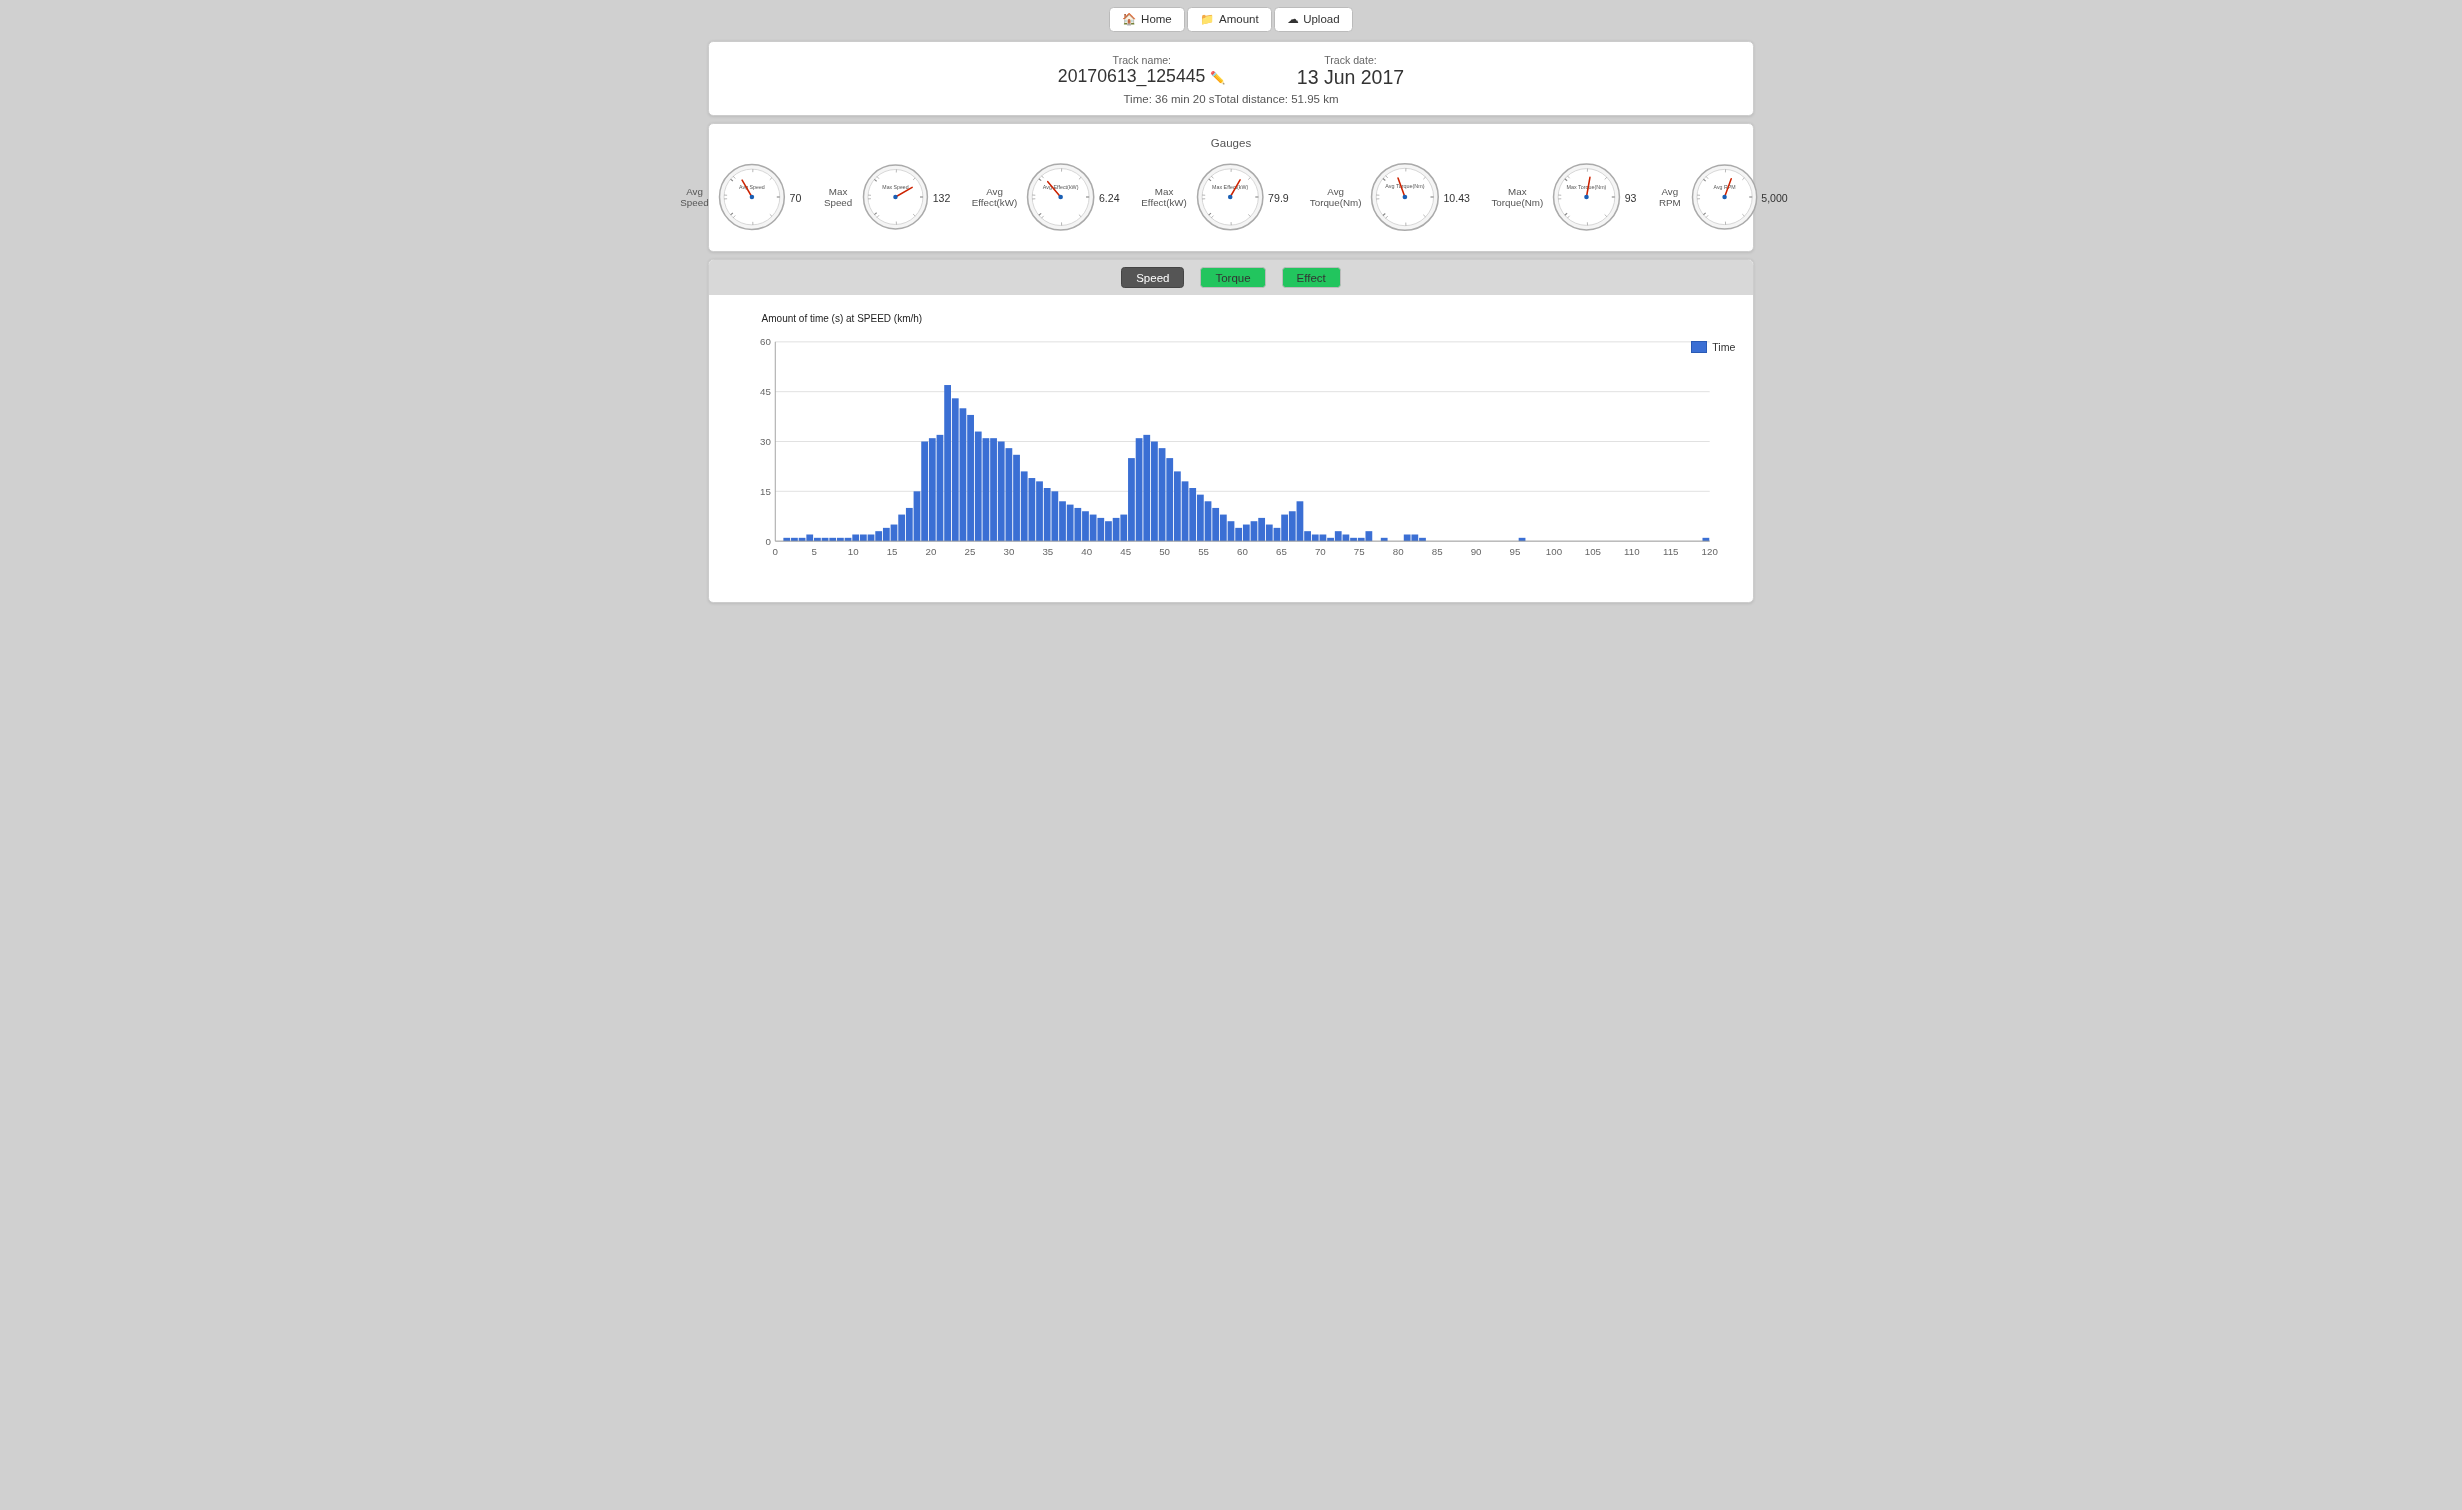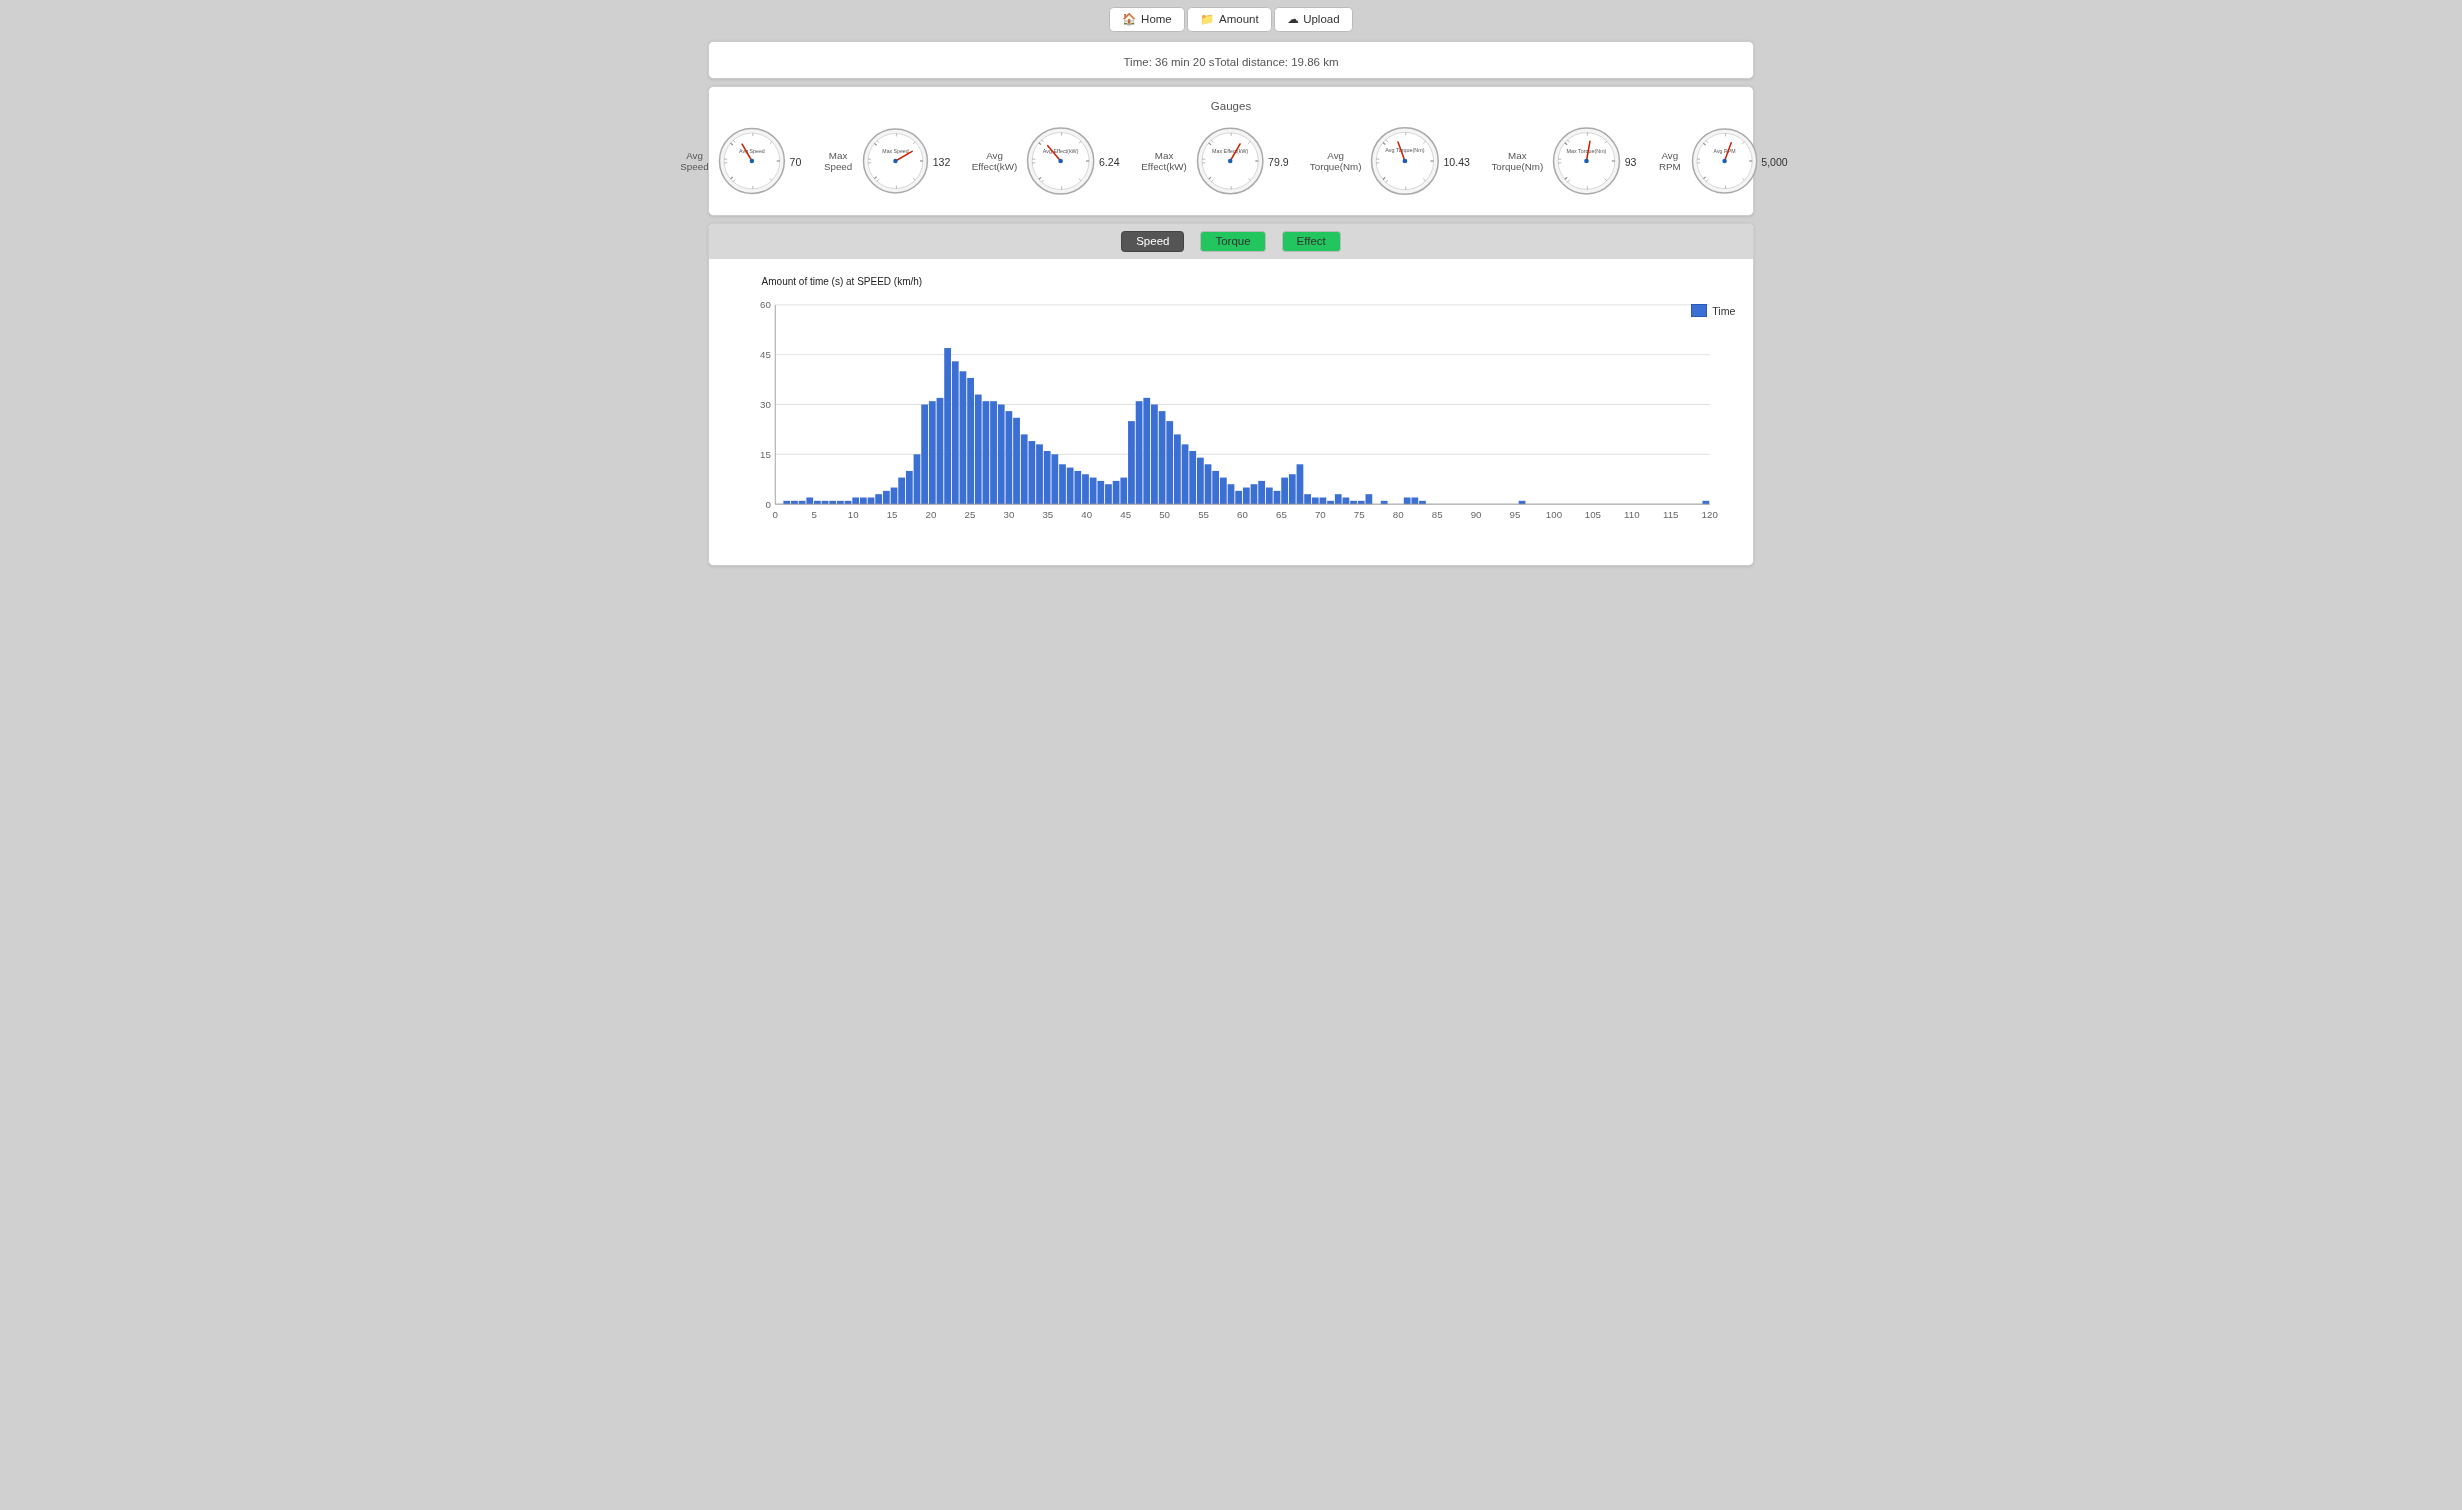--- a/index.html
+++ b/index.html
@@ -203,21 +203,34 @@
   </button>
   <button class="nav-btn">
     <span>☁</span>
     <span>Upload</span>
   </button>
 </div>
 
 <div class="main-content">
 
   <div class="track-info-card">
-    <div class="track-summary"><span>Time: 36 min 20 s</span><span>Total distance: 19.86 km</span></div>
+    <div class="track-info-top">
+      <div>
+        <div class="track-name-label">Track name:</div>
+        <div class="track-name-value">
+          <span>20170613_125445</span>
+          <span class="edit-icon">✏️</span>
+        </div>
+      </div>
+      <div>
+        <div class="track-date-label">Track date:</div>
+        <div class="track-date-value">13 Jun 2017</div>
+      </div>
+    </div>
+    <div class="track-summary"><span>Time: 36 min 20 s</span><span>Total distance: 51.95 km</span></div>
   </div>
 
   <div class="gauges-card">
     <div class="section-title">Gauges</div>
     <div class="gauges-row" id="gauges-row">
     <div class="gauge-item">
           <div class="gauge-label">Avg Speed</div>
           <svg viewBox="0 0 90 90" class="gauge-svg" style="font-size:14px">
             <circle cx="45" cy="45" r="43" fill="#f5f5f5" stroke="#aaa" stroke-width="2"></circle>
             <circle cx="45" cy="45" r="37" fill="white" stroke="#ccc" stroke-width="1"></circle>

